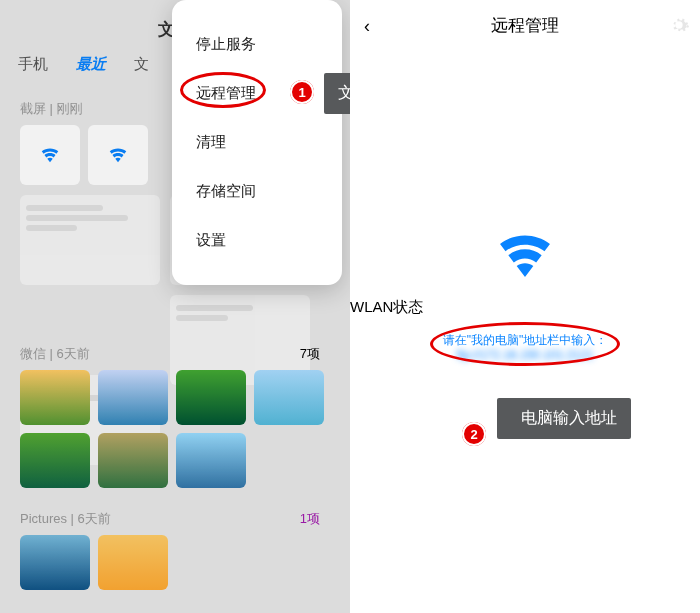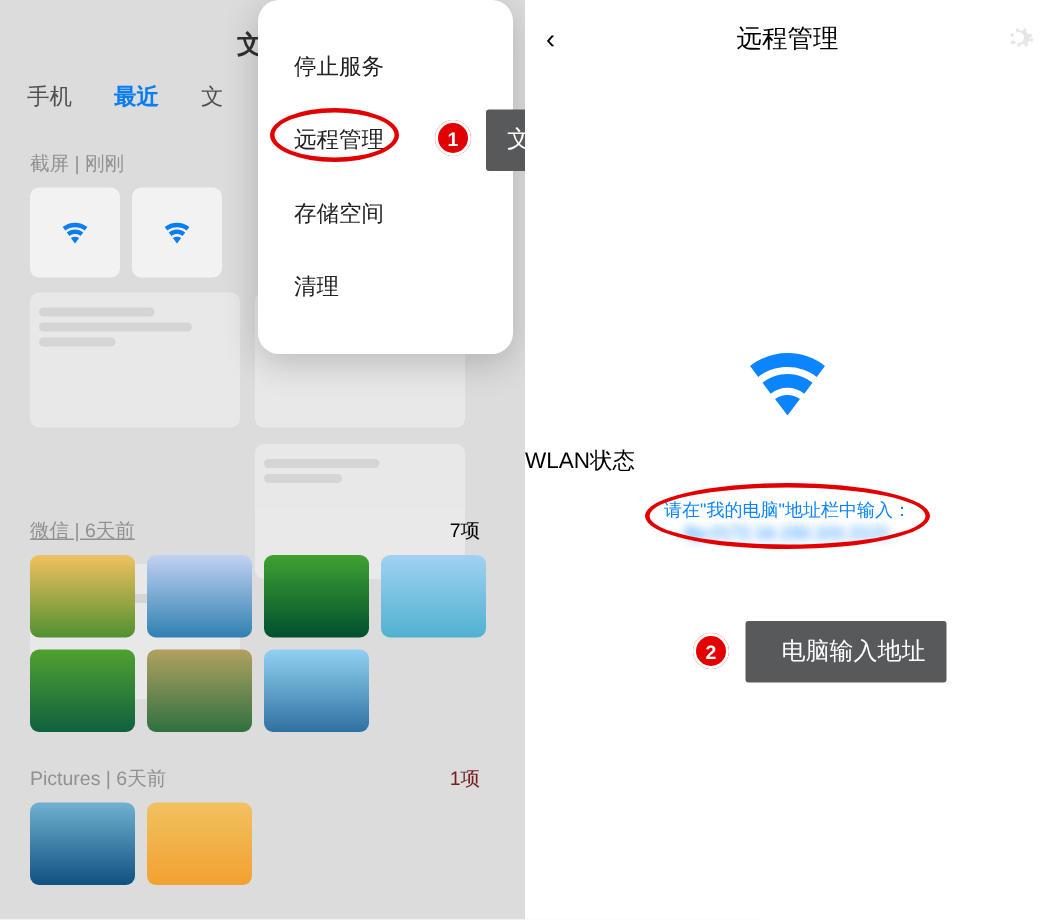--- a/index.html
+++ b/index.html
@@ -15,57 +15,57 @@
   background: rgba(0,0,0,0.05);
 }
 .left-title {
   position: absolute; top: 18px; left: 50%; transform: translateX(-50%);
   font-size: 17px; font-weight: 600; color: #333;
 }
 .left-tabs {
   position: absolute; top: 55px; left: 18px; display: flex; gap: 28px;
   font-size: 15px; color: #555;
 }
-.left-tabs .active { color: #0a84ff; font-weight: 600; }
+.left-tabs .active { color: #0a84ff; font-weight: 600; font-style: italic; }
 .section-label {
   position: absolute; font-size: 13px; color: #999; font-weight: 500;
 }
 .sec1 { top: 100px; left: 20px; }
 .card-row {
   position: absolute; display: flex; gap: 8px;
 }
 .cr1 { top: 125px; left: 20px; }
 .mini-card {
   width: 60px; height: 60px; background: #fff; border-radius: 6px;
   display:flex; align-items:center; justify-content:center;
 }
 .mini-card svg { width: 22px; height: 22px; }
 .cr2 { top: 195px; left: 20px; width: 320px; display:block; }
 .faint-block {
   width: 140px; height: 90px; background: #fff; border-radius: 6px;
   opacity: 0.6; display:inline-block; margin-right:6px; margin-bottom:6px;
   padding:6px;
 }
 .faint-line { height:6px; background:#ddd; border-radius:3px; margin:4px 0; }
-.sec2 { top: 345px; left: 20px; text-decoration: underline; }
+.sec2 { top: 345px; left: 20px; }
 .sec2-count { top:345px; right: 30px; position:absolute; font-size:13px; color:#000000; }
 .thumb-grid {
   position: absolute; top: 370px; left: 20px;
   display: grid; grid-template-columns: repeat(4, 70px); gap: 8px;
 }
 .thumb { width:70px; height:55px; border-radius:6px; background:#8a8; }
 .thumb.t1 { background: linear-gradient(#fc6, #593); }
 .thumb.t2 { background: linear-gradient(#cdf, #38b); }
 .thumb.t3 { background: linear-gradient(#4a3, #053); }
 .thumb.t4 { background: linear-gradient(#adf, #5bd); }
 .thumb.t5 { background: linear-gradient(#5a3, #164); }
 .thumb.t6 { background: linear-gradient(#ba6, #374); }
 .thumb.t7 { background: linear-gradient(#9df, #37a); }
 .sec3 { top: 510px; left:20px;text-align:right; }
-.sec3-count { top:510px; right:30px; position:absolute; font-size:13px; color:#7f1d1d; }
+.sec3-count { top:510px; right:30px; position:absolute; font-size:13px; color:#a21caf; }
 .pic-thumbs { position:absolute; top:535px; left:20px; display:flex; gap:8px; }
 .pthumb { width:70px; height:55px; border-radius:6px; }
 .pt1 { background: linear-gradient(#7bd,#158); }
 .pt2 { background: linear-gradient(#fc6,#fa3); }
 
 
 .dropdown {
   position: absolute; top: 0; left: 172px; width: 170px;
   background: #fff; border-radius: 14px; box-shadow: 0 6px 24px rgba(0,0,0,0.2);
   padding: 20px 0;
@@ -83,21 +83,21 @@
   font-size: 13px; font-weight:600;
   box-shadow: inset 0 0 0 2px #fff;
 }
 .badge1 { top: 80px; left: 290px; }
 .badge2 { top: 422px; left: 462px; }
 .callout {
   position: absolute; background: #57595b; color:#fff; padding: 10px 14px;
   font-size: 16px; border-radius: 2px;
 }
 .callout1 { top: 73px; left: 324px; }
-.callout2 { top: 414px; left: 497px; padding-left: 24px; }
+.callout2 { top: 398px; left: 497px; padding-left: 24px; }
 
 
 .right-screen {
   position: absolute; left: 350px; top: 0; width: 350px; height: 613px;
   background: #fff;
 }
 .r-header {
   position: relative; height: 50px; display:flex; align-items:center; justify-content:center;
 }
 .r-back {
@@ -186,22 +186,23 @@
     <div class="pthumb pt1"></div>
     <div class="pthumb pt2"></div>
   </div>
 
   <div class="left-overlay"></div>
 </div>
 
 <div class="dropdown">
   <div class="dd-item">停止服务</div>
   <div class="dd-item">远程管理</div>
+  <div class="dd-item">清理</div>
   <div class="dd-item">存储空间</div>
-  <div class="dd-item">清理</div>
+  <div class="dd-item">设置</div>
 </div>
 <div class="dd-highlight"></div>
 <div class="badge badge1">1</div>
 <div class="callout callout1">文件管理中进入远程管理</div>
 
 <div class="right-screen">
   <div class="r-header">
     <span class="r-back">‹</span>
     <span class="r-title">远程管理</span>
     <span class="r-gear">

